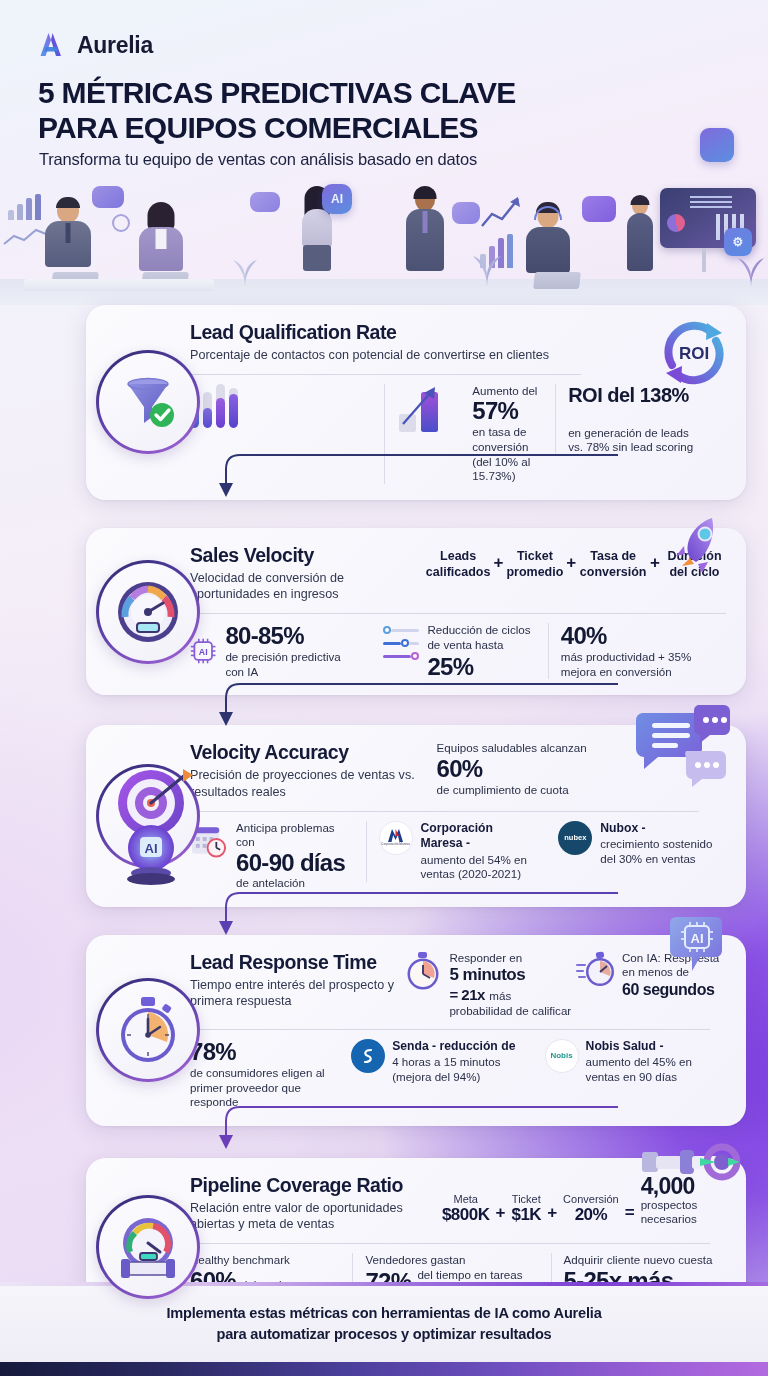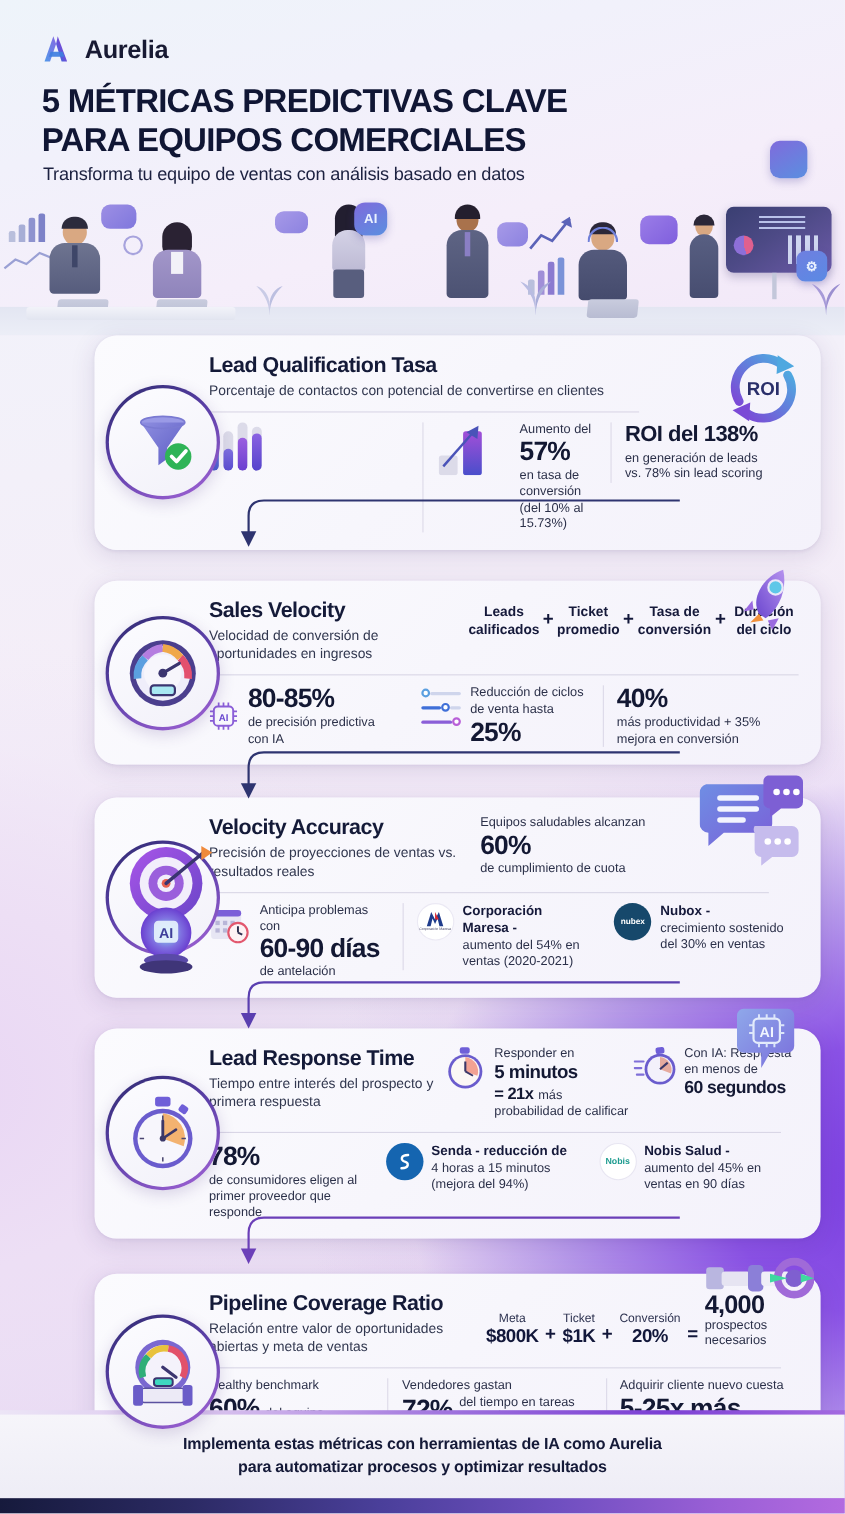--- a/index.html
+++ b/index.html
@@ -314,21 +314,21 @@
             <path d="M11 13 L27 36 L27 52 L35 46 L35 36 L51 13 Z" fill="url(#fg)"></path>
             <ellipse cx="31" cy="13" rx="20" ry="5.5" fill="none" stroke="#7a7ad2" stroke-width="1.5"></ellipse>
             <circle cx="45" cy="44" r="12" fill="#2fb457"></circle>
             <path d="M39 44 l4.5 4.5 L52 39" fill="none" stroke="#fff" stroke-width="3.4" stroke-linecap="round" stroke-linejoin="round"></path>
           </svg>
         </div>
       </div>
 
       <div class="row">
         <div style="flex:1;">
-          <div class="card-title">Lead Qualification Tasa</div>
+          <div class="card-title">Lead Qualification Rate</div>
           <div class="card-sub">Porcentaje de contactos con potencial de convertirse en clientes</div>
         </div>
         <div style="width:96px;"></div>
       </div>
 
       <div class="divider" style="width:73%;"></div>
 
       <div class="row">
         <div class="col" style="flex:1.25; display:flex; gap:9px; align-items:flex-start;">
           <div class="bars4">
@@ -364,21 +364,21 @@
           </div>
           <div>
             <div class="small">Aumento del</div>
             <div class="big">57%</div>
             <div class="small" style="margin-top:2px;">en tasa de conversión (del 10% al 15.73%)</div>
           </div>
         </div>
 
         <div class="col vsep" style="flex:1;">
           <div class="big-sm">ROI del 138%</div>
-          <div class="small" style="margin-top:3px;">en generación de leads</div>
+          <div class="small" style="margin-top:19px;">en generación de leads</div>
           <div class="small">vs. 78% sin lead scoring</div>
         </div>
       </div>
     </div>
 
     <div class="corner-ico" style="right:10px; top:8px;">
       <svg width="84" height="80" viewBox="0 0 84 80">
         <defs>
             <linearGradient id="roig" x1="0" y1="1" x2="1" y2="0">
               <stop offset="0" stop-color="#7b4ad6"></stop>

